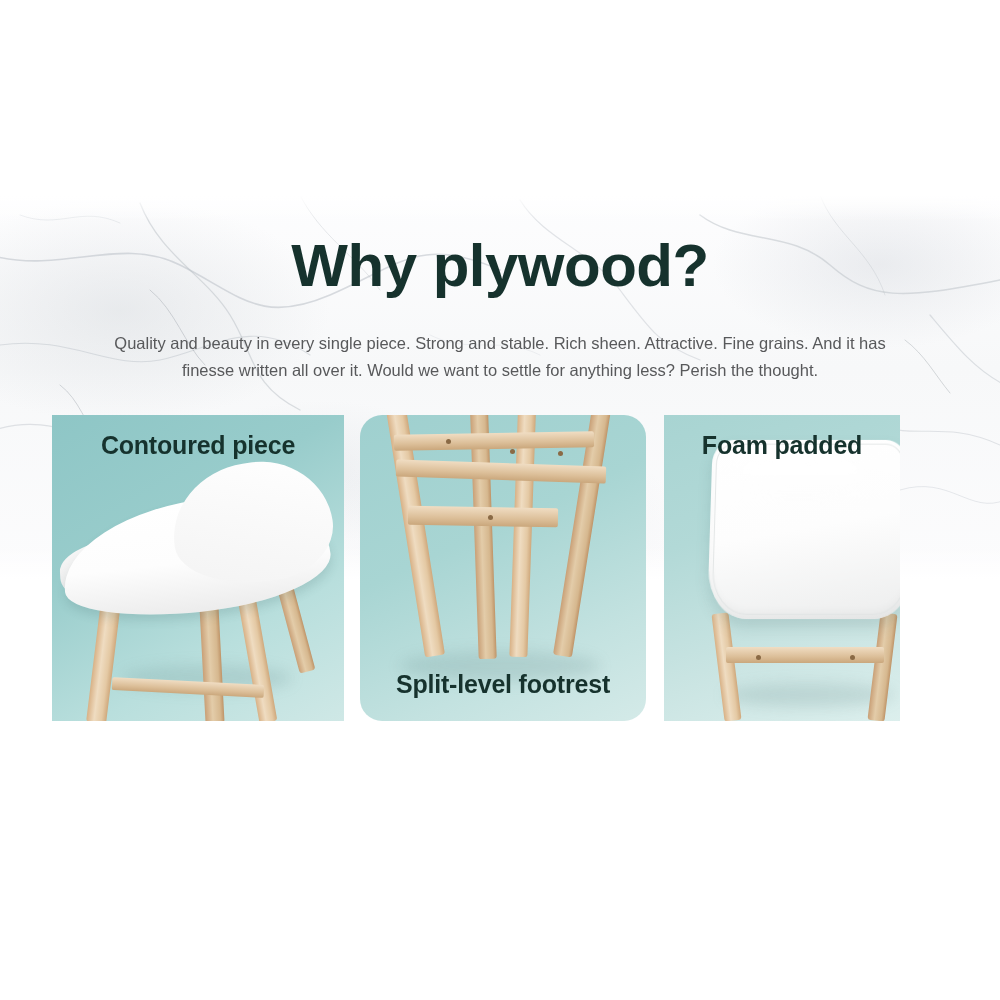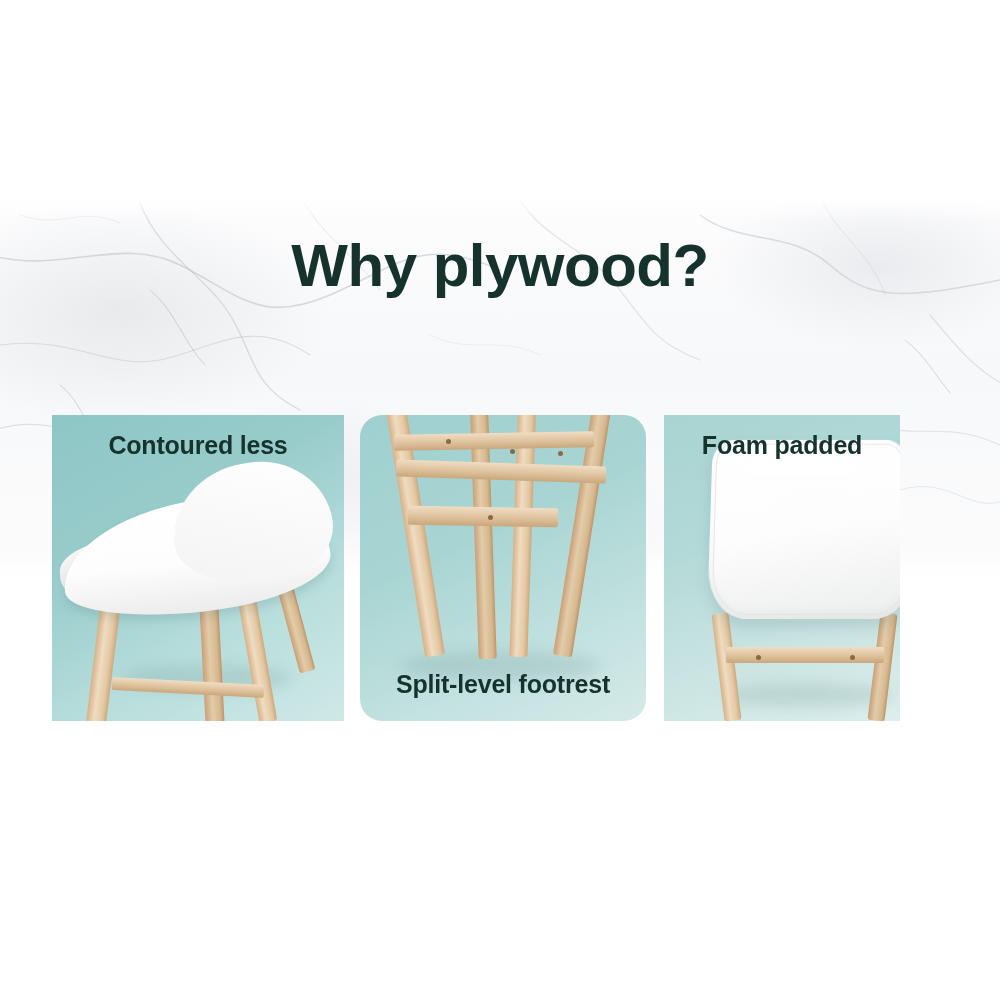--- a/index.html
+++ b/index.html
@@ -151,36 +151,37 @@
         <path d="M150 95 C 175 115, 185 150, 205 170" stroke-width=".7"></path>
         <path d="M60 190 C 80 205, 85 230, 100 245" stroke-width=".7"></path>
         <path d="M905 145 C 925 160, 935 180, 950 198" stroke-width=".7"></path>
       </g>
     </svg>
     <div class="soft-top"></div>
     <div class="soft-bot"></div>
   </div>
 
   <div class="heading">Why plywood?</div>
+  <div class="subtext">Quality and beauty in every single piece. Strong and stable. Rich sheen. Attractive. Fine grains. And it has finesse written all over it. Would we want to settle for anything less? Perish the thought.</div>
 
   <div class="panels">
 
     <div class="panel p1">
       <div class="art">
         <div class="shadowblob" style="left:70px;top:250px;width:170px;height:26px;"></div>
         <div class="leg" style="left:42px;top:178px;width:20px;height:130px;transform:rotate(7deg);"></div>
         <div class="leg legdark" style="left:150px;top:172px;width:19px;height:136px;transform:rotate(-3deg);"></div>
         <div class="leg" style="left:196px;top:176px;width:18px;height:132px;transform:rotate(-10deg);"></div>
         <div class="leg legdark" style="left:236px;top:168px;width:16px;height:90px;transform:rotate(-15deg);"></div>
         <div class="rail" style="left:60px;top:266px;width:152px;height:13px;transform:rotate(3deg);"></div>
         <div class="seat1c"></div>
         <div class="seat1"></div>
         <div class="seat1b"></div>
       </div>
-      <div class="panel-label label-top">Contoured less</div>
+      <div class="panel-label label-top">Contoured piece</div>
     </div>
 
     <div class="panel p2">
       <div class="art p2art">
         <div class="shadowblob" style="left:40px;top:236px;width:200px;height:30px;"></div>
         <div class="leg" style="left:26px;top:-6px;width:20px;height:250px;transform:rotate(-9deg);transform-origin:top center;"></div>
         <div class="leg legdark" style="left:110px;top:-6px;width:18px;height:250px;transform:rotate(-2deg);transform-origin:top center;"></div>
         <div class="leg" style="left:158px;top:-6px;width:18px;height:248px;transform:rotate(2deg);transform-origin:top center;"></div>
         <div class="leg legdark" style="left:232px;top:-6px;width:19px;height:250px;transform:rotate(9deg);transform-origin:top center;"></div>
         <div class="rail" style="left:36px;top:48px;width:210px;height:17px;transform:rotate(2deg);"></div>

